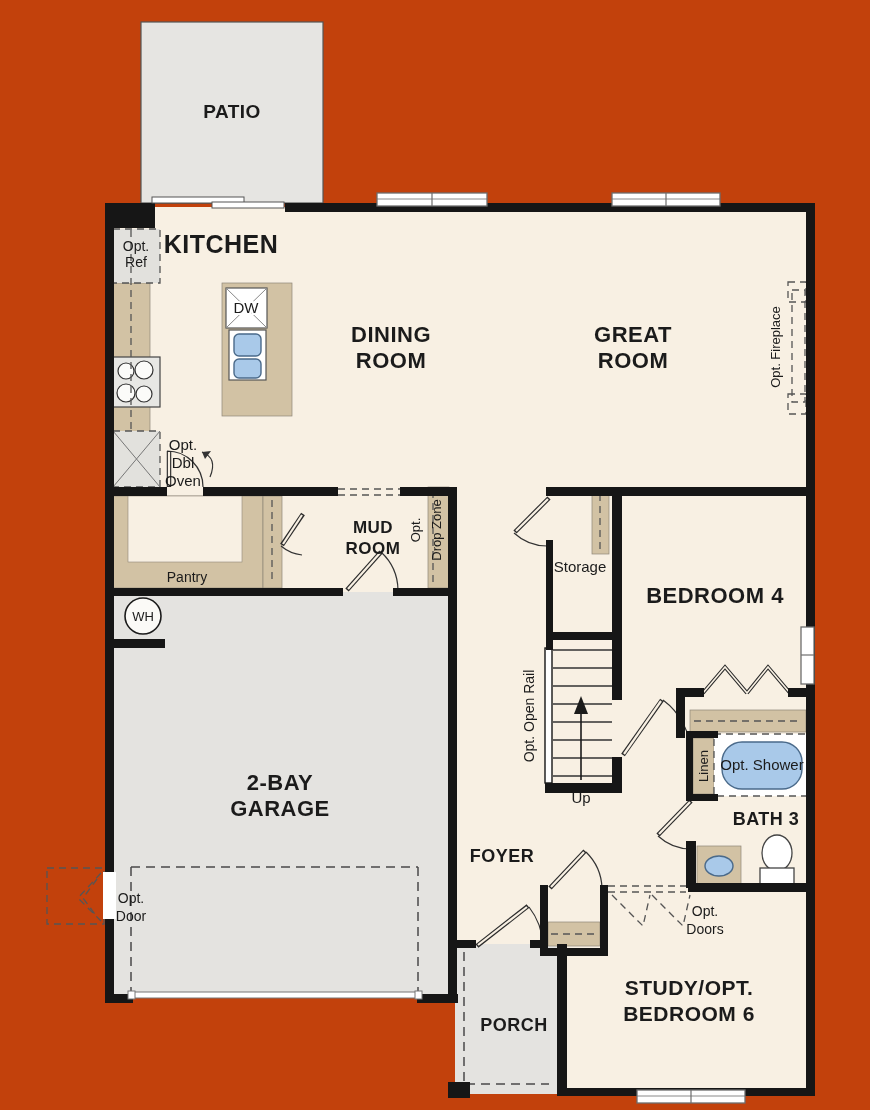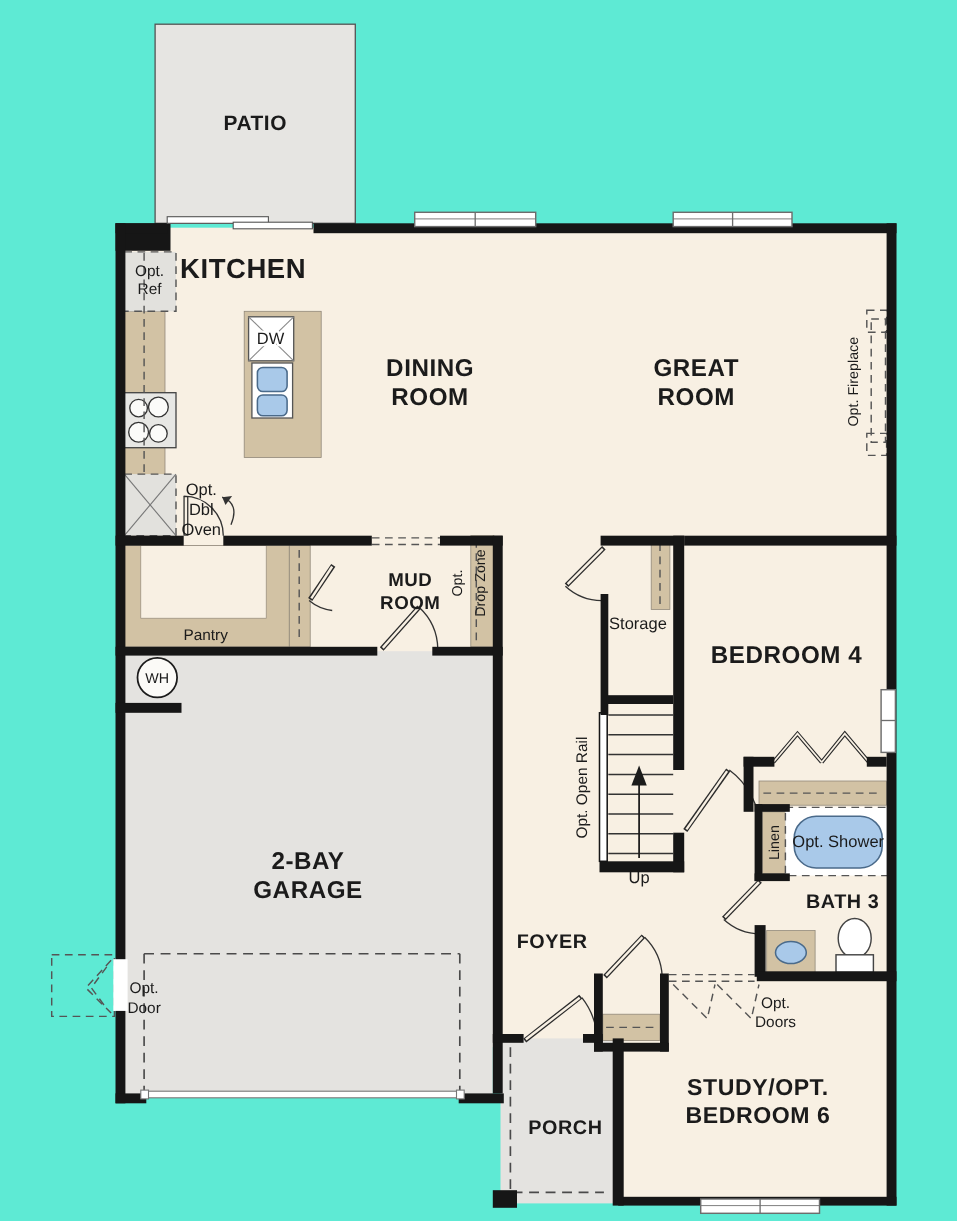--- a/index.html
+++ b/index.html
@@ -1,16 +1,16 @@
 <!DOCTYPE html>
 <html><head>
 <meta charset="utf-8">
 <style>
   html,body{margin:0;padding:0;background:#ffffff;}
-  #stage{position:relative;width:870px;height:1110px;background:#5eead4;overflow:hidden;}
+  #stage{position:relative;width:870px;height:1110px;background:#c2410c;overflow:hidden;}
   svg{position:absolute;left:0;top:0;}
   text{font-family:"Liberation Sans","DejaVu Sans",sans-serif;fill:#1b1b1b;}
   .big{font-weight:bold;letter-spacing:.5px;}
   .wall{fill:#161616;}
   .tan{fill:#d2c2a4;stroke:#8f8678;stroke-width:.7;}
   .dash{stroke:#555;stroke-width:1.3;fill:none;stroke-dasharray:7 5;}
   .dash2{stroke:#4a4a4a;stroke-width:1.5;fill:none;stroke-dasharray:9 6;}
   .arc{stroke:#333;stroke-width:1.2;fill:none;}
   .lo{stroke:#2b2b2b;stroke-width:4.5;}
   .li{stroke:#f8f0e3;stroke-width:2.2;}

